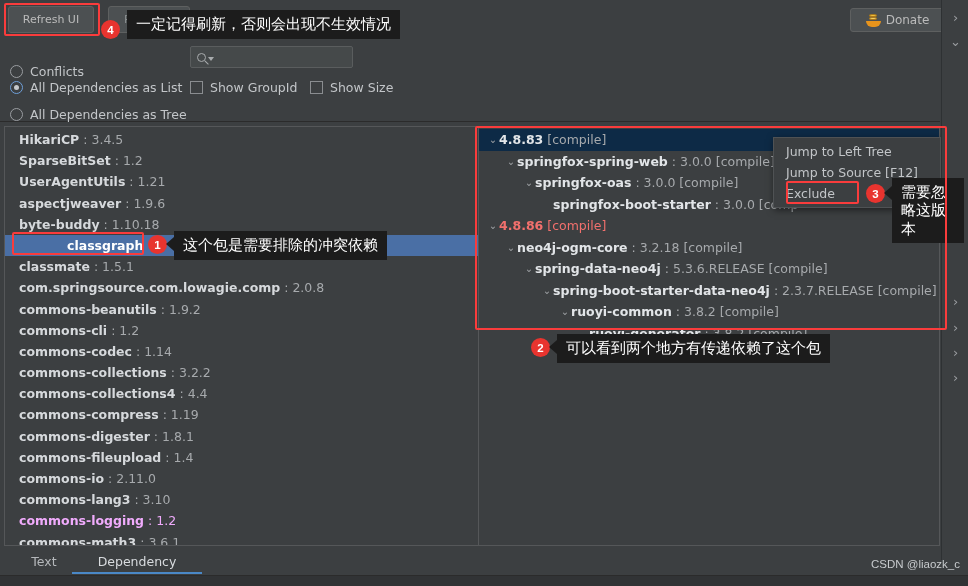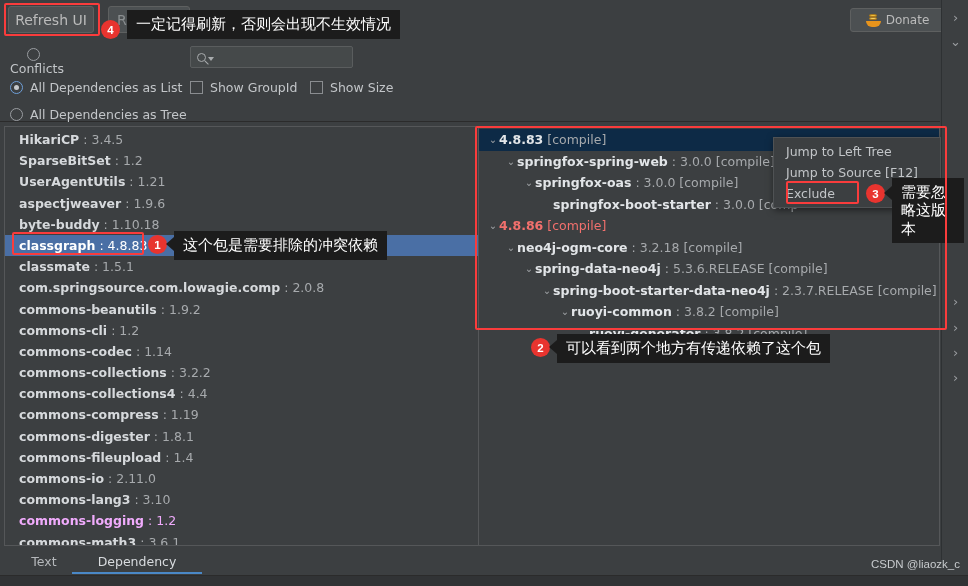--- a/index.html
+++ b/index.html
@@ -23,21 +23,21 @@
     width: 940px; height: 122px;
     background: #3c3f41;
     border-bottom: 1px solid #2b2b2b;
   }
   .btn {
     position: absolute;
     background: #4c5052;
     border: 1px solid #5e6060;
     border-radius: 3px;
     color: #bbbbbb;
-    font-size: 14px;
+    font-size: 11px;
     display: flex; align-items: center; justify-content: center;
     cursor: default;
   }
   #refresh-ui { left: 8px; top: 6px; width: 86px; height: 27px; }
   #reimport  { left: 108px; top: 6px; width: 82px; height: 27px; color:#8b8f91; }
   #donate    { left: 850px; top: 8px; width: 95px; height: 24px;
                font-size: 12px; gap: 5px; }
 
   .coin-icon { width: 15px; height: 13px; position: relative; flex: none; }
   .coin-icon .c1 { position:absolute; left:3px; top:0; width:8px; height:3px;
@@ -101,21 +101,21 @@
   .row {
     height: 21.2px; line-height: 21.2px;
     padding-left: 14px; white-space: nowrap;
     font-size: 12.5px; color: #d6d9dc;
   }
   .row .nm { font-weight: bold; }
   .row .sep { color: #a7aaad; font-weight: normal; }
   .row .ver { color: #a7aaad; font-weight: normal; }
   .row.conflict .nm, .row.conflict .sep, .row.conflict .ver { color: #f0abfc; }
   .row.sel { background: #4a6fa5; }
-  .row.sel .nm, .row.sel .sep, .row.sel .ver { color: #ffffff; }
+  .row.sel .nm, .row.sel .sep, .row.sel .ver { color: #ffffff; margin-left: 48px; }
 
   
   .trow {
     height: 21.5px; line-height: 21.5px;
     white-space: nowrap; font-size: 12.5px; color: #d6d9dc;
     position: relative;
   }
   .trow .chev {
     display: inline-block; width: 12px; color: #9ea1a4;
     font-size: 10px; text-align: center; vertical-align: 1px;
@@ -218,21 +218,21 @@
 
     <div class="btn" id="donate">
       <span class="coin-icon">
         <span class="c1"></span>
           <span class="c2"></span>
           <span class="hand"></span>
       </span>
       <span>Donate</span>
     </div>
 
-    <div class="opt-row" style="left:10px; top:48px;flex-direction:column;">
+    <div class="opt-row" style="left:10px; top:64px;">
       <span class="radio"></span>
       <span class="opt-label">Conflicts</span>
     </div>
 
     <div class="opt-row" style="left:10px; top:107px;">
       <span class="radio"></span>
       <span class="opt-label">All Dependencies as Tree</span>
     </div>
 
     <div class="opt-row" style="left:10px; top:80px;">

